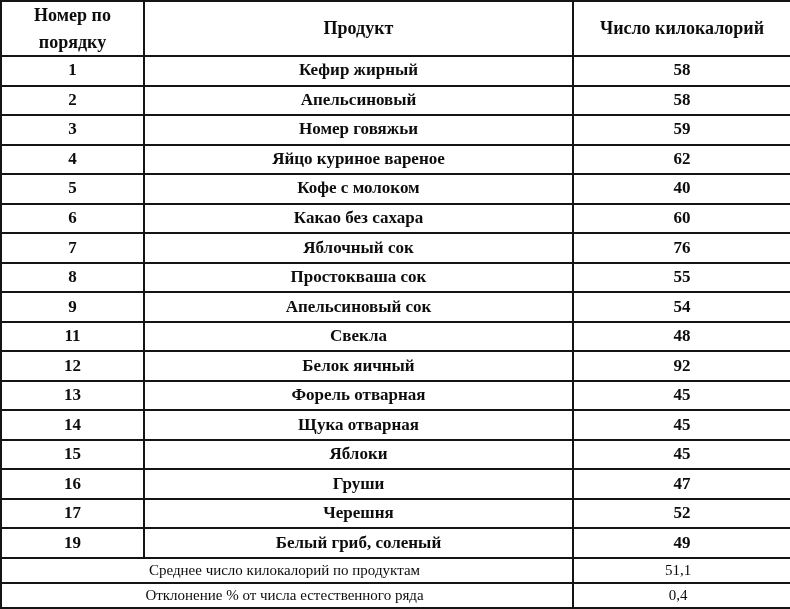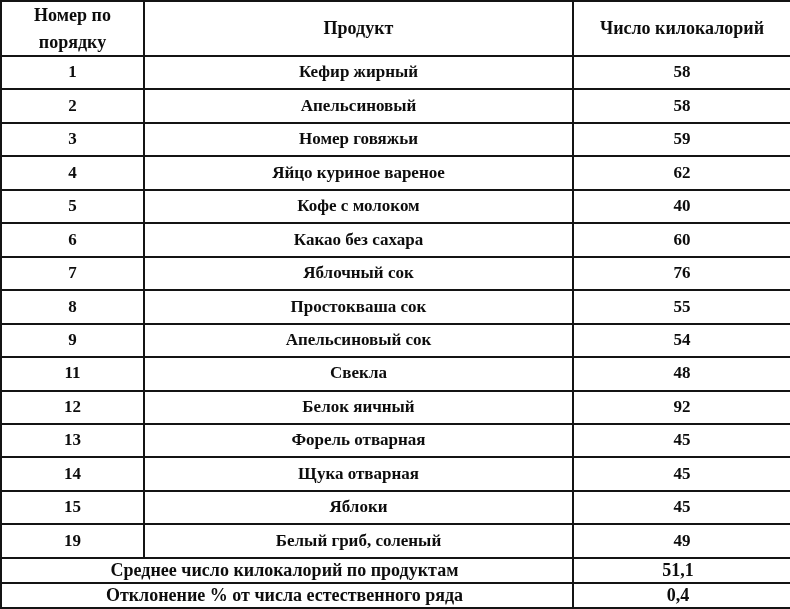--- a/index.html
+++ b/index.html
@@ -46,22 +46,22 @@
 
   tbody td {
     height: 24px;
     font-size: 17px;
     font-weight: bold;
     line-height: 1.1;
   }
 
   tfoot td {
     height: 23px;
-    font-size: 18px;
-    font-weight: bold;
+    font-size: 15px;
+    font-weight: normal;
     text-align: right;
     line-height: 1.1;
   }
   tfoot td.f-label { padding-right: 9px; }
   tfoot td.f-value { padding-right: 12px; }
 </style>
 </head>
 <body>
 
 <div class="page">
@@ -143,20 +143,30 @@
           <td>14</td>
           <td>Щука отварная</td>
           <td>45</td>
         </tr>
         <tr>
           <td>15</td>
           <td>Яблоки</td>
           <td>45</td>
         </tr>
         <tr>
+          <td>16</td>
+          <td>Груши</td>
+          <td>47</td>
+        </tr>
+        <tr>
+          <td>17</td>
+          <td>Черешня</td>
+          <td>52</td>
+        </tr>
+        <tr>
           <td>19</td>
           <td>Белый гриб, соленый</td>
           <td>49</td>
         </tr>
       </tbody>
     <tfoot>
       <tr>
         <td class="f-label" colspan="2">Среднее число килокалорий по продуктам</td>
         <td class="f-value">51,1</td>
       </tr>

